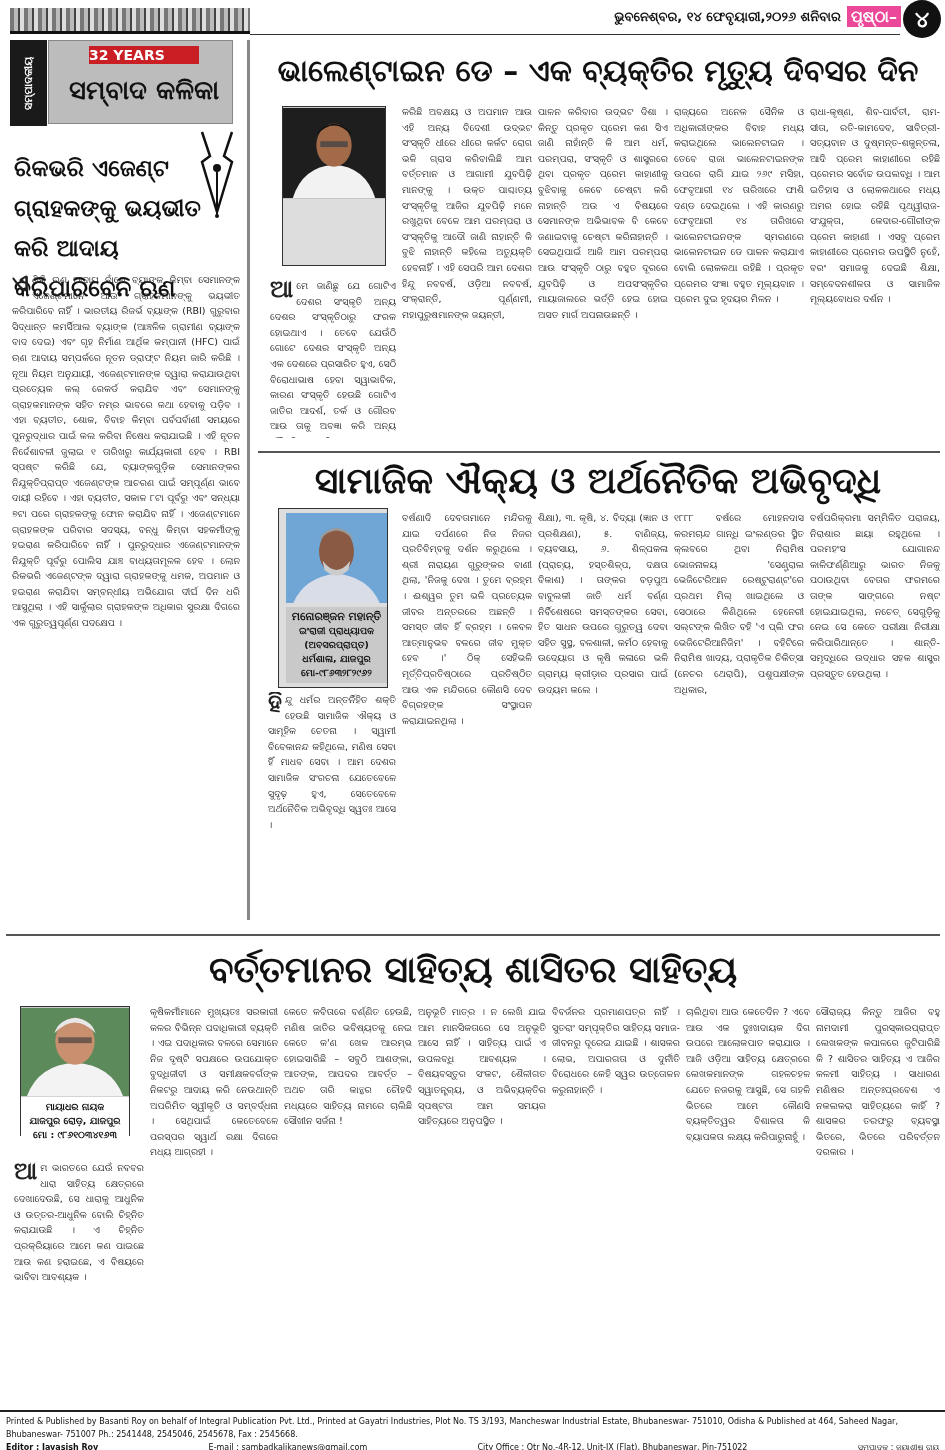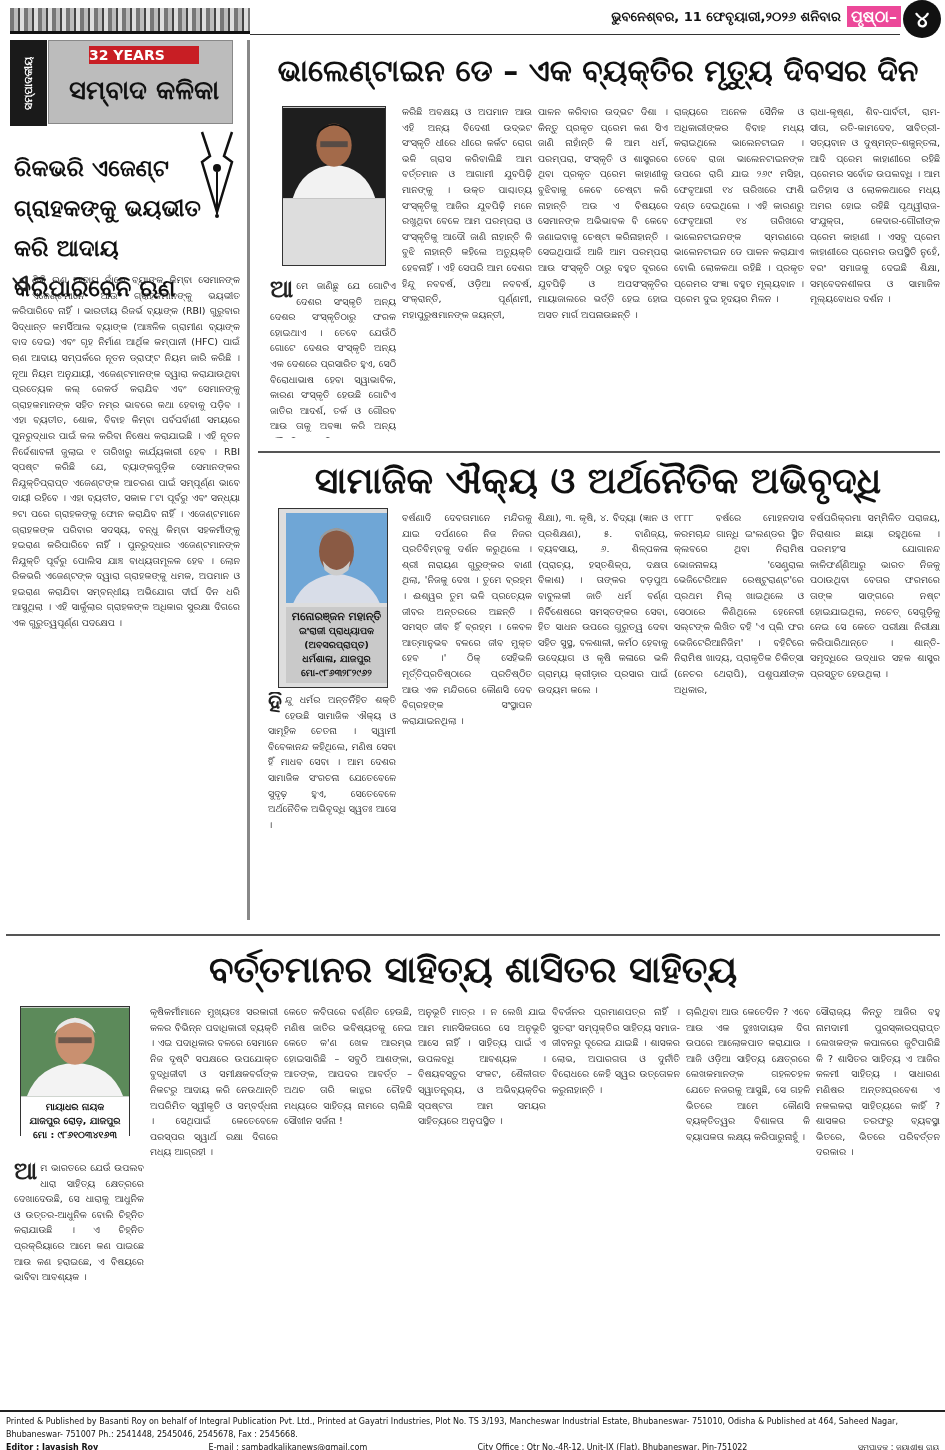--- a/index.html
+++ b/index.html
@@ -25,21 +25,21 @@
   .footer { position: absolute; left: 0; top: 1410px; width: 945px; border-top: 2px solid #222; font-size: 8px; padding: 3px 6px; line-height: 13px; }
   .footer .row { display: flex; justify-content: space-between; }
   .dropcap { font-size: 24px; font-weight: bold; float: left; line-height: 22px; margin-right: 3px; }
 </style>
 </head>
 <body>
 
 <div class="floral"></div>
 <div class="topline"></div>
 <div class="dateline">
-  <span>ଭୁବନେଶ୍ବର, 11 ଫେବୃୟାରୀ,୨୦୨୬ ଶନିବାର</span>
+  <span>ଭୁବନେଶ୍ବର, ୧୪ ଫେବୃୟାରୀ,୨୦୨୬ ଶନିବାର</span>
   <span class="page-badge">ପୃଷ୍ଠା–</span>
 </div>
 <div class="page-num">୪</div>
 
 <div class="sidebar-tag">ସମ୍ପାଦକୀୟ</div>
 <div class="logo-box">
   <div class="ribbon">32 YEARS</div>
   <div class="logo-text">ସମ୍ବାଦ କଳିକା</div>
 </div>
 <div class="vrule"></div>
@@ -110,21 +110,21 @@
     <path d="M34 26 Q55 4 76 26 Q72 12 55 10 Q38 12 34 26Z" fill="#e8e8e8"></path>
     <rect x="38" y="30" width="34" height="6" fill="#333" opacity="0.6"></rect>
   </svg>
   <div class="caption" style="background:#fff;">
     <div>ମାୟାଧର ନାୟକ</div>
     <div>ଯାଜପୁର ରୋଡ଼, ଯାଜପୁର</div>
     <div>ମୋ : ୯୮୬୧୦୩୪୧୬୩</div>
   </div>
 </div>
 <div class="col-text" style="left:14px; top:1160px; width:130px; height:244px;">
-  <span class="dropcap">ଆ</span><span>ମ ଭାରତରେ ଯେଉଁ ଉପଲବ ଧାରା ସାହିତ୍ୟ କ୍ଷେତ୍ରରେ ଦେଖାଦେଉଛି, ସେ ଧାରାକୁ ଆଧୁନିକ ଓ ଉତ୍ତର-ଆଧୁନିକ ବୋଲି ଚିହ୍ନିତ କରାଯାଉଛି । ଏ ଚିହ୍ନିତ ପ୍ରକ୍ରିୟାରେ ଆମେ କଣ ପାଇଛେ ଆଉ କଣ ହରାଇଛେ, ଏ ବିଷୟରେ ଭାବିବା ଆବଶ୍ୟକ ।</span>
+  <span class="dropcap">ଆ</span><span>ମ ଭାରତରେ ଯେଉଁ ନବବର ଧାରା ସାହିତ୍ୟ କ୍ଷେତ୍ରରେ ଦେଖାଦେଉଛି, ସେ ଧାରାକୁ ଆଧୁନିକ ଓ ଉତ୍ତର-ଆଧୁନିକ ବୋଲି ଚିହ୍ନିତ କରାଯାଉଛି । ଏ ଚିହ୍ନିତ ପ୍ରକ୍ରିୟାରେ ଆମେ କଣ ପାଇଛେ ଆଉ କଣ ହରାଇଛେ, ଏ ବିଷୟରେ ଭାବିବା ଆବଶ୍ୟକ ।</span>
 </div>
 <div class="col-text" style="left:150px; top:1004px; width:128px; height:400px;">କୃଷିକର୍ମୀମାନେ ମୁଖ୍ୟତଃ ସରକାରୀ କଳର ବିଭିନ୍ନ ପଦାଧିକାରୀ ବ୍ୟକ୍ତି । ଏଇ ପଦାଧିକାର ବଳରେ ସେମାନେ ନିଜ ଦୃଷ୍ଟି ସପକ୍ଷରେ ଉପଯୋକ୍ତ ବୁଦ୍ଧିଜୀବୀ ଓ ସମୀକ୍ଷକବର୍ଗଙ୍କ ନିକଟରୁ ଆଦାୟ କରି ନେଉଥାନ୍ତି ଅପରିମିତ ସ୍ୱୀକୃତି ଓ ସମ୍ବର୍ଦ୍ଧନା । ସେଥିପାଇଁ କେତେବେଳେ ପରସ୍ପର ସ୍ୱାର୍ଥ ରକ୍ଷା ଦିଗରେ ମଧ୍ୟ ଆଗ୍ରହୀ ।</div>
 <div class="col-text" style="left:284px; top:1004px; width:128px; height:400px;">କେତେ କବିତାରେ ବର୍ଣ୍ଣିତ ହେଉଛି, ମଣିଷ ଜାତିର ଭବିଷ୍ୟତକୁ ନେଇ କେତେ କ'ଣ ଖେଳ ଆରମ୍ଭ ହୋଇସାରିଛି – ସବୁଠି ଆଶଙ୍କା, ଆତଙ୍କ, ଆପଦର ଆବର୍ତ୍ତ – ଅଥଚ ତାରି କାନ୍ଥର ଚୌହଦି ମଧ୍ୟରେ ସାହିତ୍ୟ ନାମରେ ଚାଲିଛି ସୌଖୀନ ସର୍ଜନା !</div>
 <div class="col-text" style="left:418px; top:1004px; width:128px; height:400px;">ଅନୁଭୂତି ମାତ୍ର । ନ ଲେଖି ଯାଇ ଆମ ମାନସିକତାରେ ସେ ଅନୁଭୂତି ଆସେ ନାହିଁ । ସାହିତ୍ୟ ପାଇଁ ଏ ଉପଲବ୍ଧି ଆବଶ୍ୟକ । ବିଷୟବସ୍ତୁର ସଂକଟ, ଶୈଳୀଗତ ସ୍ୱାତନ୍ତ୍ର୍ୟ, ଓ ଅଭିବ୍ୟକ୍ତିର ସ୍ପଷ୍ଟତା ଆମ ସମୟର ସାହିତ୍ୟରେ ଅନୁପସ୍ଥିତ ।</div>
 <div class="col-text" style="left:552px; top:1004px; width:128px; height:400px;">ବିବର୍ଜନର ପ୍ରମାଣପତ୍ର ନାହିଁ । ସୁତରାଂ ସମ୍ପୃକ୍ତିର ସାହିତ୍ୟ ସମାଜ-ଜୀବନରୁ ଦୂରେଇ ଯାଇଛି । ଶାସକର ଲୋଭ, ଅପାରଗତା ଓ ଦୁର୍ନୀତି ବିରୋଧରେ କେହି ସ୍ୱର ଉତ୍ତୋଳନ କରୁନାହାନ୍ତି ।</div>
 <div class="col-text" style="left:686px; top:1004px; width:124px; height:400px;">ଚାଲିଥିବା ଆଉ କେତେଦିନ ? ଏବେ ଆଉ ଏକ ଦୁଃଖଦାୟକ ଦିଗ ଉପରେ ଆଲୋକପାତ କରାଯାଉ । ଆଜି ଓଡ଼ିଆ ସାହିତ୍ୟ କ୍ଷେତ୍ରରେ ଲେଖକମାନଙ୍କ ଗହଳଚହଳ ଯେତେ ନଜରକୁ ଆସୁଛି, ସେ ଗହଳି ଭିତରେ ଆମେ କୌଣସି ବ୍ୟକ୍ତିତ୍ୱର ବିଶାଳତା କି ବ୍ୟାପକତା ଲକ୍ଷ୍ୟ କରିପାରୁନାହୁଁ ।</div>
 <div class="col-text" style="left:816px; top:1004px; width:124px; height:400px;">ସୌରାଜ୍ୟ କିନ୍ତୁ ଆଜିର ବହୁ ନାମଦାମୀ ପୁରସ୍କାରପ୍ରାପ୍ତ ଲେଖକଙ୍କ କପାଳରେ ଜୁଟିପାରିଛି କି ? ଶାସିତର ସାହିତ୍ୟ ଏ ଆଜିର କଳମୀ ସାହିତ୍ୟ । ସାଧାରଣ ମଣିଷର ଅନ୍ତଃପ୍ରବେଶ ଏ ନକଲକରା ସାହିତ୍ୟରେ କାହିଁ ? ଶାସକର ତରଫରୁ ବ୍ୟବସ୍ଥା ଭିତରେ, ଭିତରେ ପରିବର୍ତ୍ତନ ଦରକାର ।</div>
 
 <div class="footer">
   <div>Printed &amp; Published by Basanti Roy on behalf of Integral Publication Pvt. Ltd., Printed at Gayatri Industries, Plot No. TS 3/193, Mancheswar Industrial Estate, Bhubaneswar- 751010, Odisha &amp; Published at 464, Saheed Nagar, Bhubaneswar- 751007 Ph.: 2541448, 2545046, 2545678, Fax : 2545668.</div>

